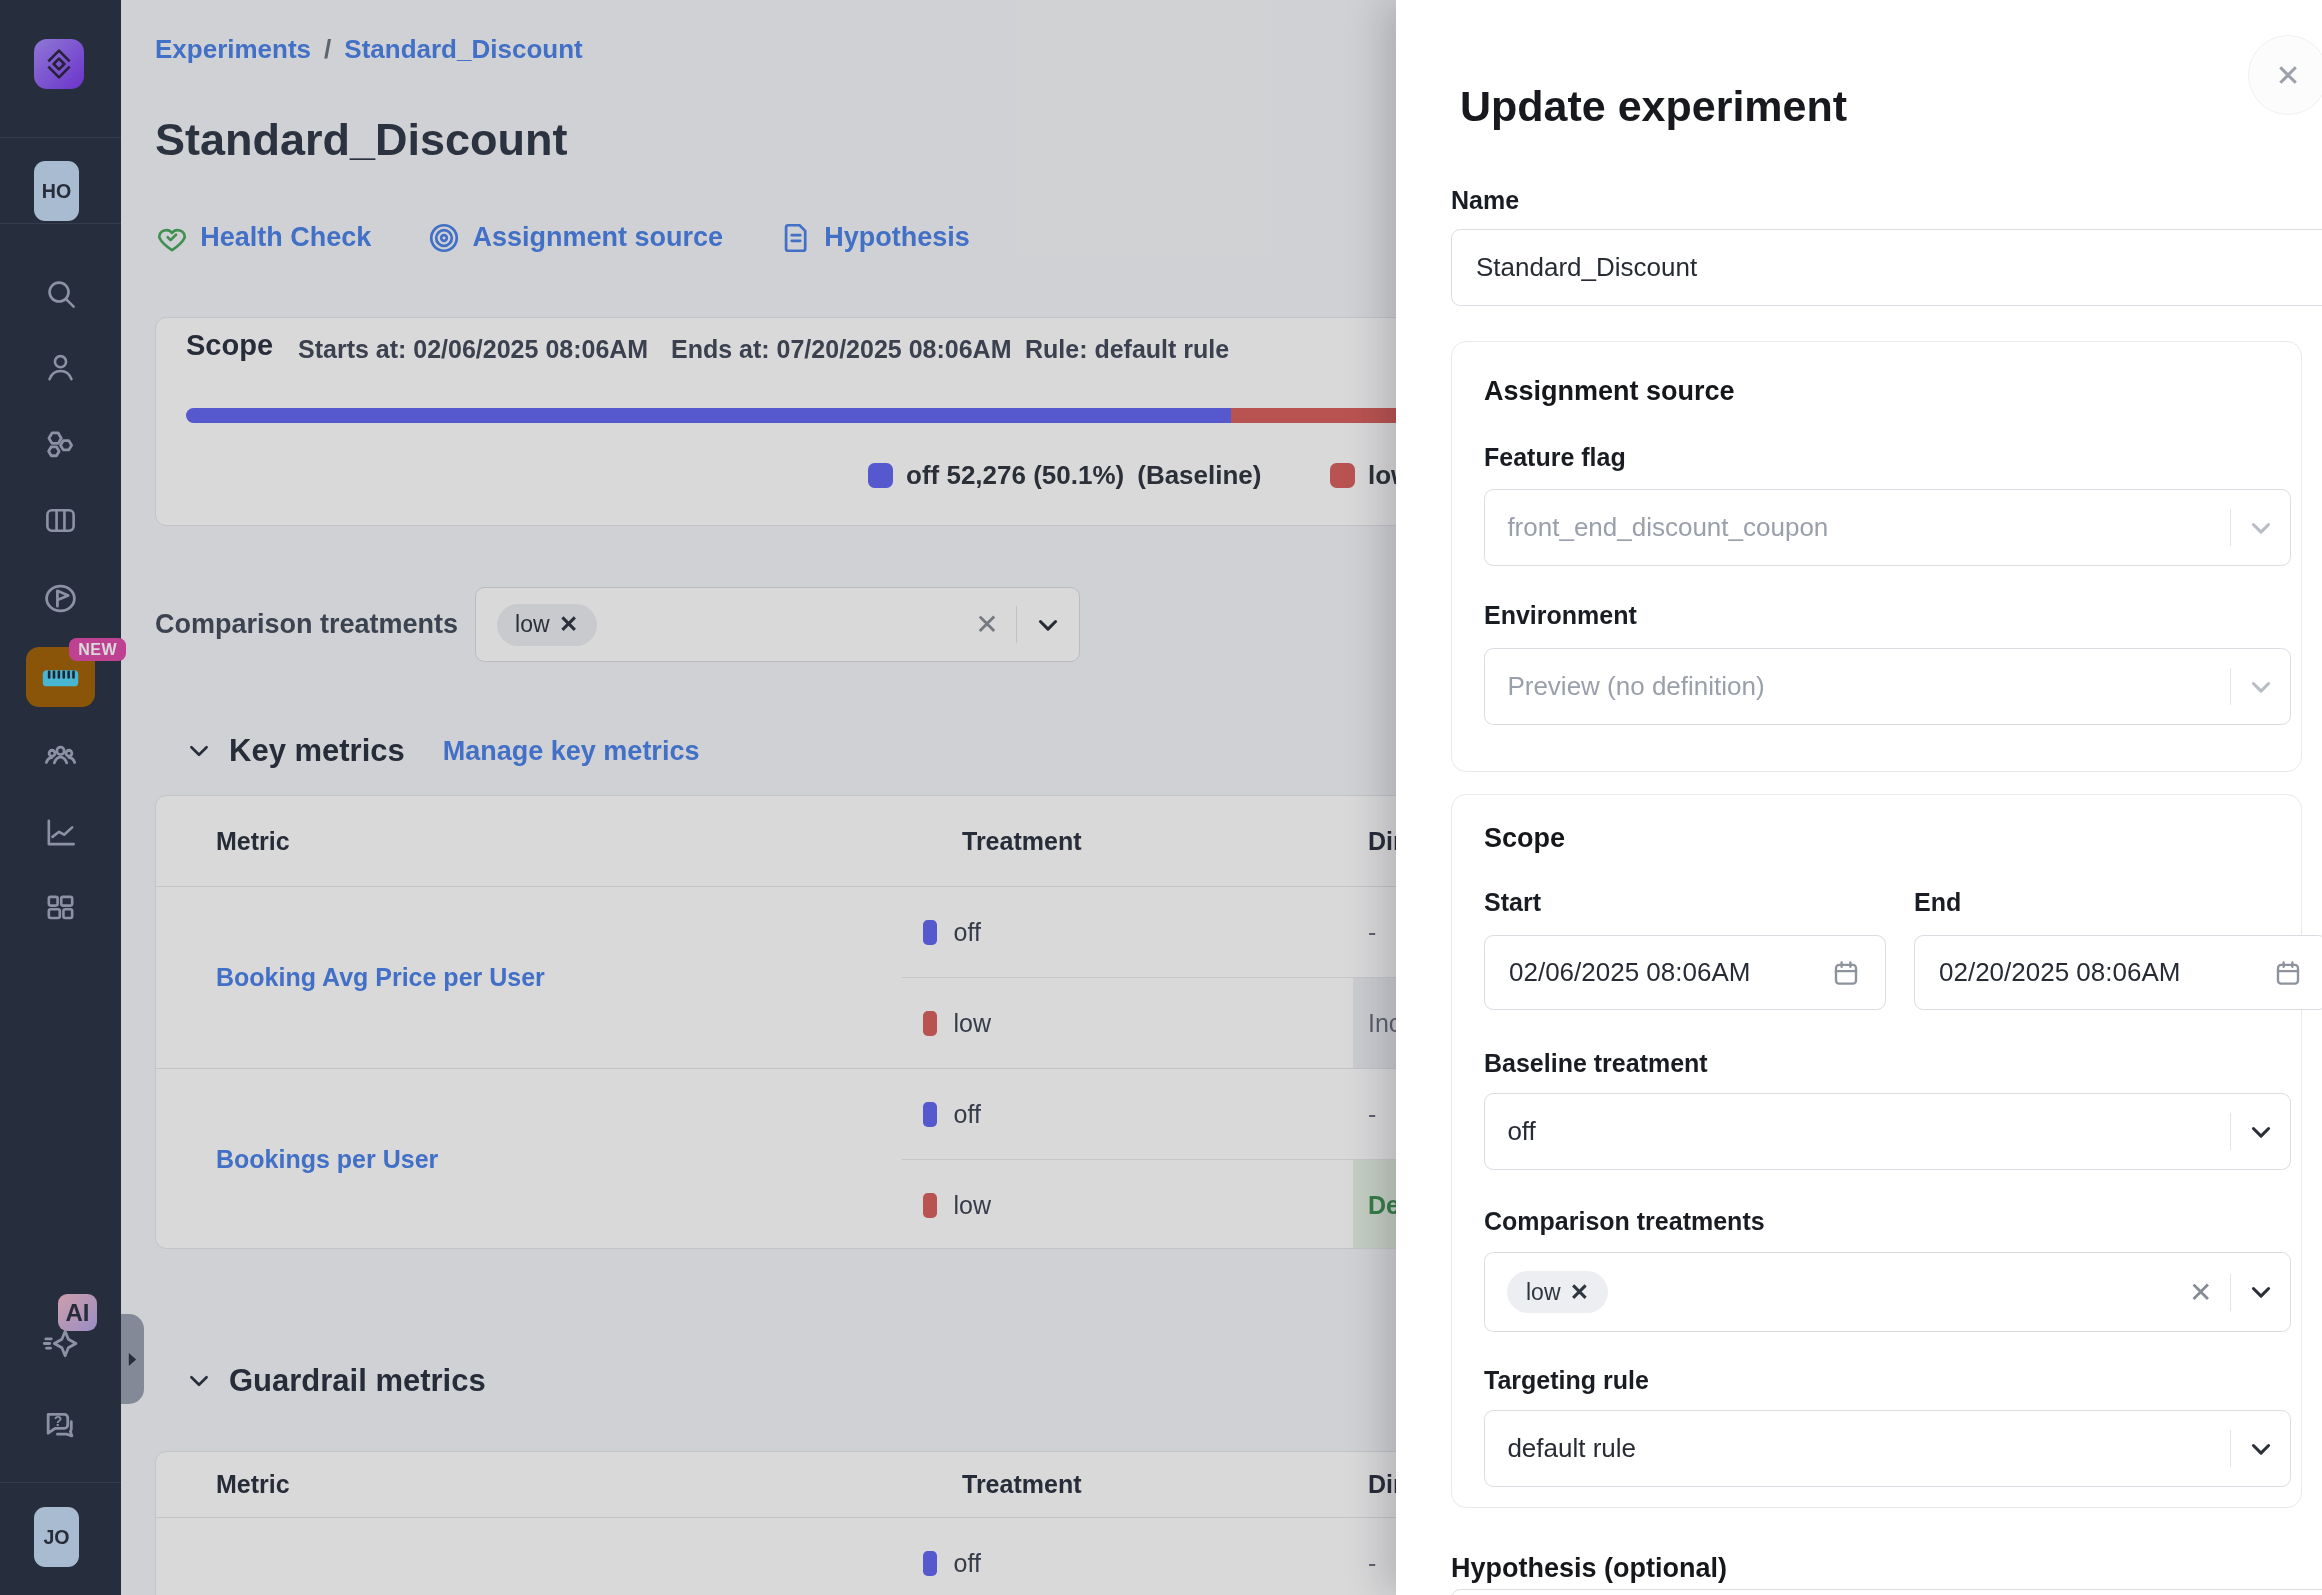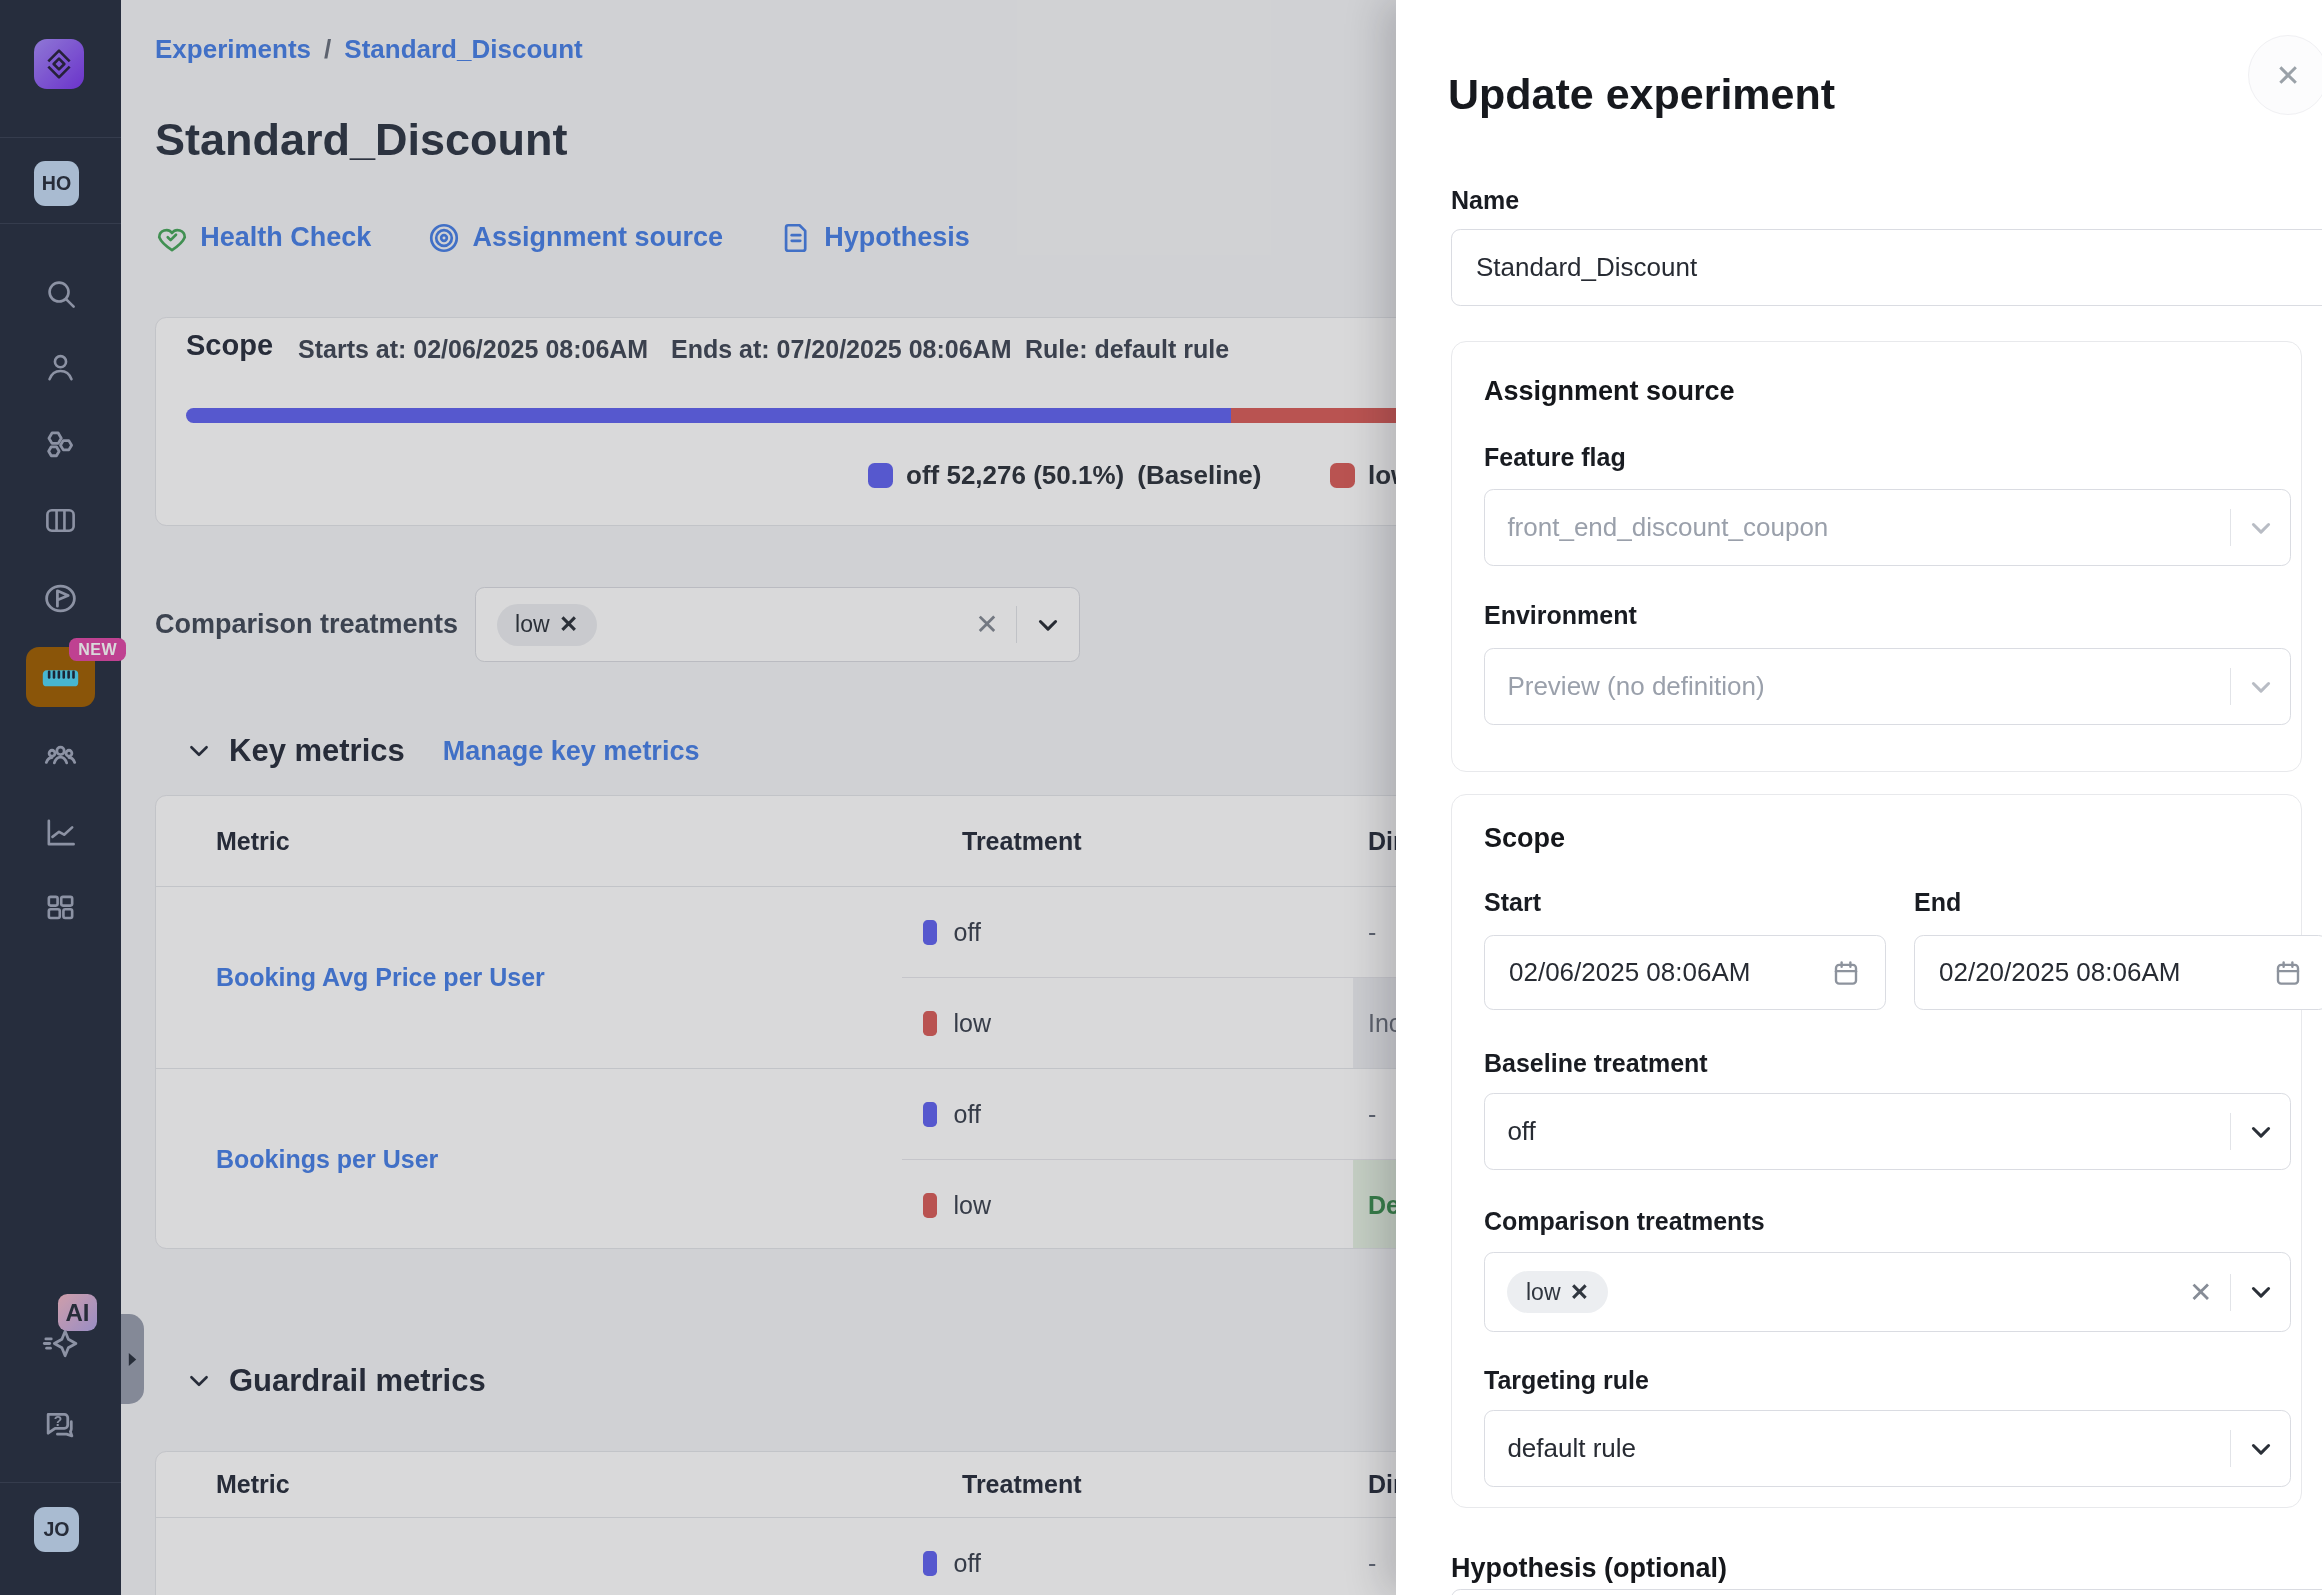--- a/index.html
+++ b/index.html
@@ -5,21 +5,21 @@
   html,body{margin:0;padding:0;background:#888;}
   .screen{position:relative;width:2322px;height:1595px;overflow:hidden;
     font-family:"Liberation Sans",sans-serif;background:#f5f6f8;}
   .abs{position:absolute;}
 
   
   .sidebar{left:0;top:0;width:121px;height:1595px;background:#2a3344;}
   .sb-divider{left:0;width:121px;height:0.9px;background:#3c4558;}
   .logo{left:34px;top:39px;width:50px;height:50px;border-radius:13px;
     background:linear-gradient(135deg,#a78bfa 0%,#7c3aed 100%);display:flex;align-items:center;justify-content:center;}
-  .ws-badge,.user-badge{left:34px;width:45px;height:45px;border-radius:11.2px;background:#c6dcf5;
+  .ws-badge,.user-badge{left:34px;width:45px;height:60px;border-radius:11.2px;background:#c6dcf5;
     color:#2b3240;font-weight:700;font-size:19.6px;display:flex;align-items:center;justify-content:center;}
   .sb-item{left:26px;width:69px;height:60px;display:flex;align-items:center;justify-content:center;cursor:pointer;}
   .sb-item svg{stroke:#a4abbf;fill:none;stroke-width:1.8;stroke-linecap:round;stroke-linejoin:round;}
   .sb-item.active{background:#a16207;border-radius:13px;}
   .new-badge{position:absolute;left:43px;top:-9.3px;background:#e14ba8;color:#fff;font-size:16px;font-weight:700;
     padding:2.8px 9.3px;border-radius:7.5px;letter-spacing:0.5px;}
   .ai-badge{position:absolute;left:32px;top:-18.6px;width:39px;height:37px;border-radius:9.3px;
     background:linear-gradient(135deg,#f3b9c6 0%,#b3a5e6 100%);color:#2b3240;font-weight:800;font-size:24px;
     display:flex;align-items:center;justify-content:center;}
   .drawer-handle{left:121px;top:1314px;width:23px;height:90px;background:#9aa0b0;
@@ -352,21 +352,21 @@
           </div>
 
         </div>
       </div>
     </section>
   </main>
 
   <div class="abs scrim"></div>
 
   <section class="abs panel">
-    <h2 class="abs panel-title" style="margin:0">Update experiment</h2>
+    <h2 class="abs panel-title" style="margin:12px">Update experiment</h2>
     <div class="abs close-btn">
       <span>✕</span>
     </div>
 
     <label class="abs p-label" style="left:55px;top:186px">Name</label>
     <div class="abs p-input" style="left:55px;top:229px;width:846px;height:75px">
       <span>Standard_Discount</span>
     </div>
 
     <div class="abs p-card" style="top:341px;height:429px">

